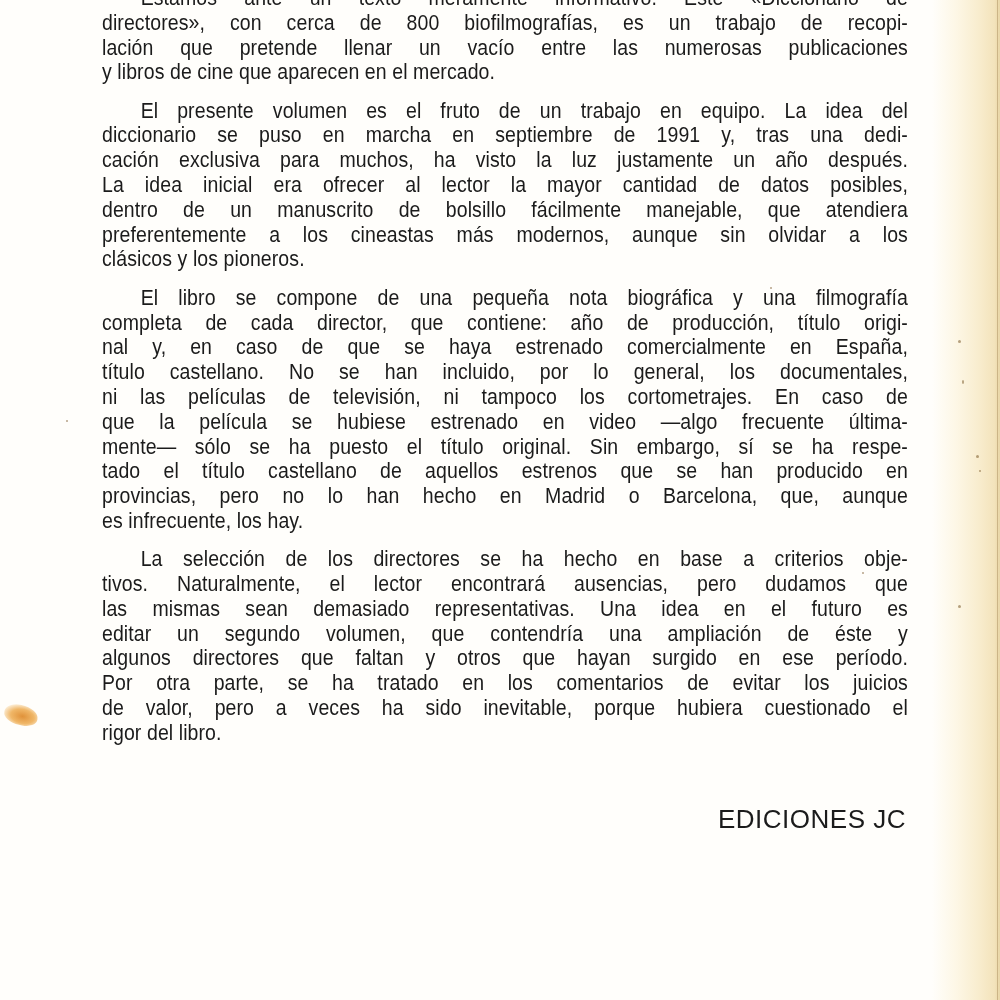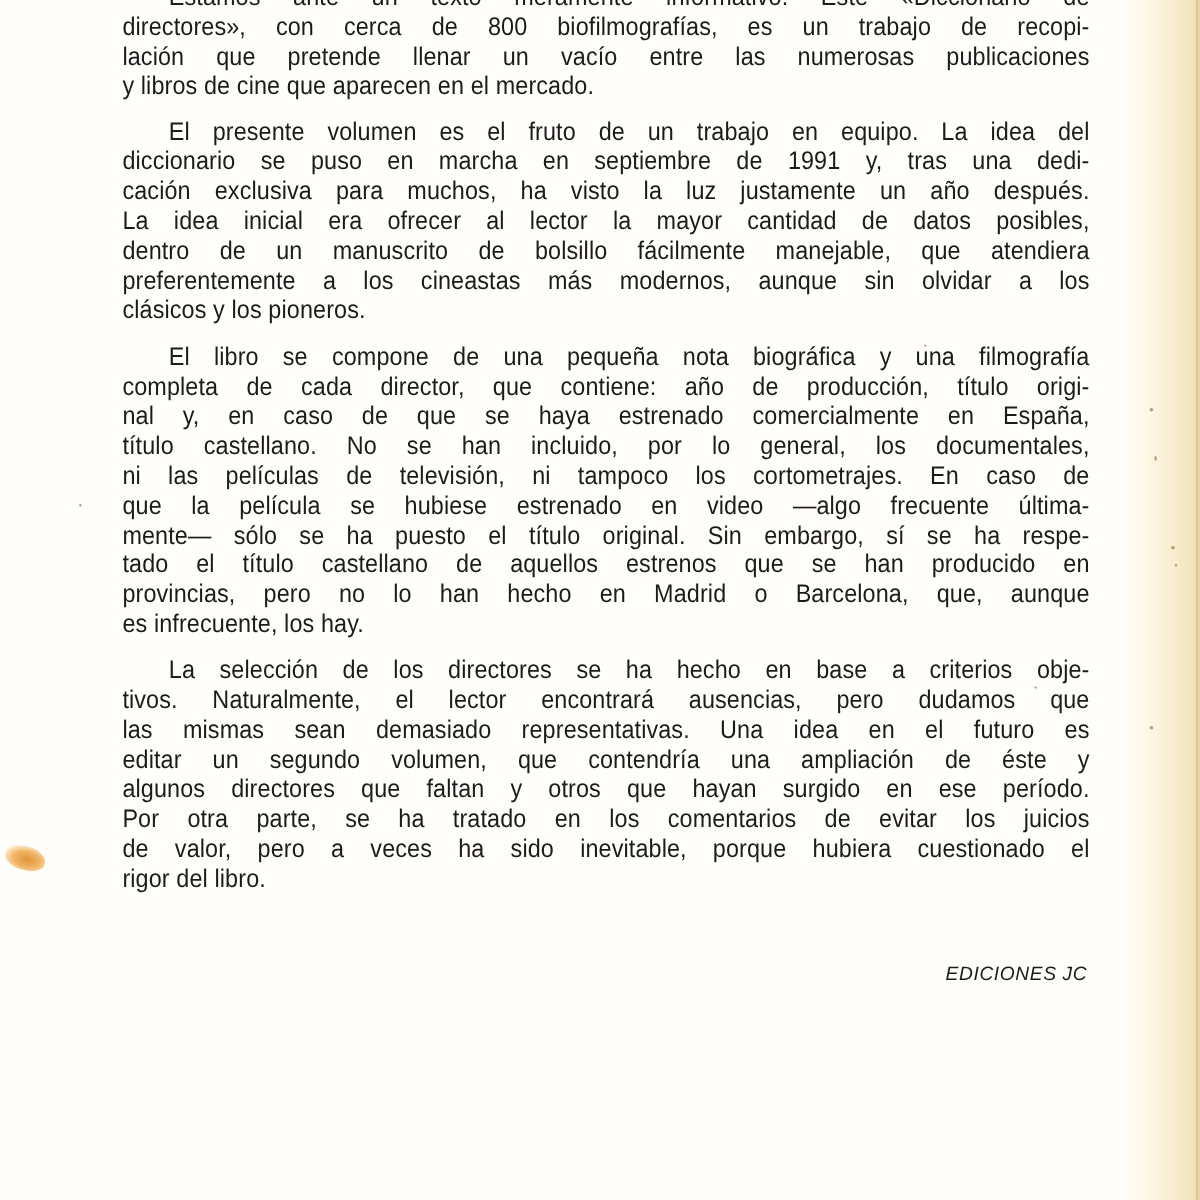--- a/index.html
+++ b/index.html
@@ -31,21 +31,21 @@
       letter-spacing: 0.1px;
       transform: scaleX(0.92); transform-origin: left top;
       width: 876px;
     }
     .para { margin: 0 0 13.5px 0; text-align: justify; text-align-last: justify; }
     .line { display: block; text-align: justify; text-align-last: justify; white-space: nowrap; }
     .line.last { text-align-last: left; }
     .line.indent { padding-left: 42px; }
     .signature {
       position: absolute; right: 94px; top: 804px;
-      font-size: 16px; letter-spacing: 0.5px; font-style: italic;
+      font-size: 26px; letter-spacing: 0.5px;
     }
   </style>
 </head>
 <body>
 
 <div class="page-edge"></div>
 <div class="edge-line"></div>
 <div class="stain"></div>
 
 <div class="speck" style="left:958px;top:340px;width:3px;height:3px;"></div>

